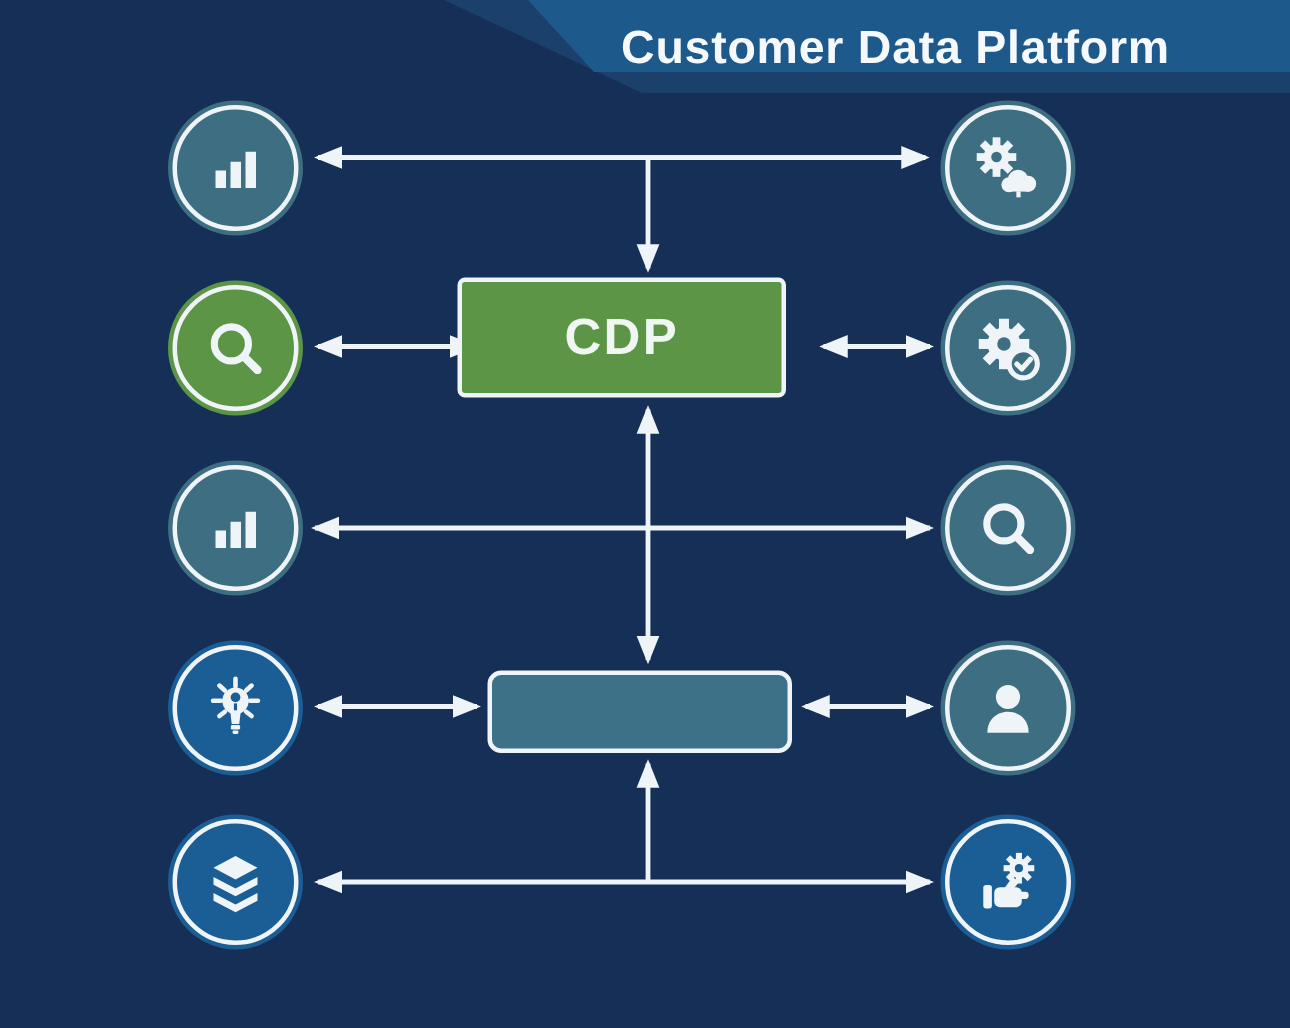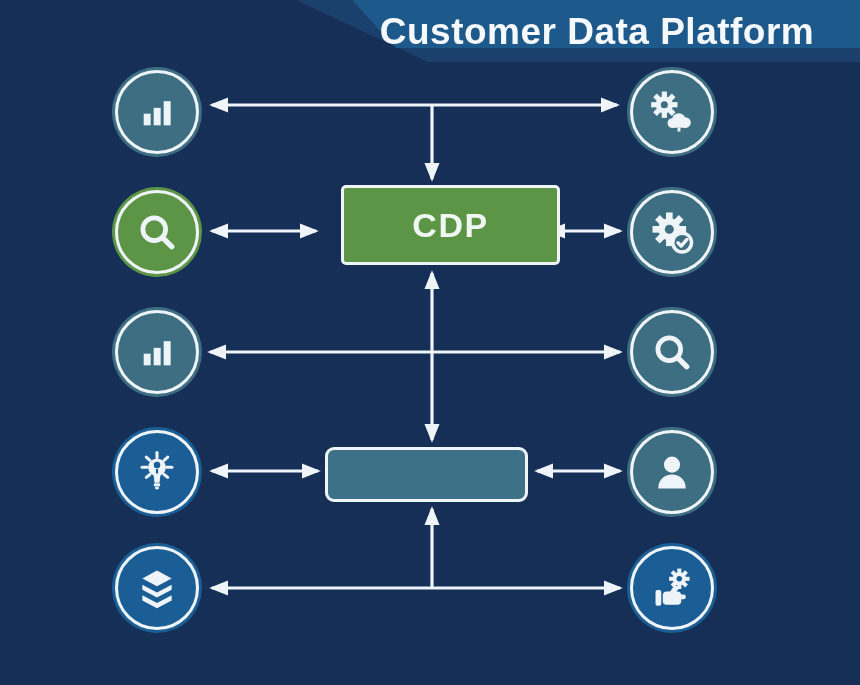--- a/index.html
+++ b/index.html
@@ -15,36 +15,36 @@
     clip-path:polygon(296px 0,860px 0,860px 62px,428px 62px);
   }
   .banner{
     position:absolute;top:0;left:0;width:860px;height:48px;
     background:#1e598c;
     clip-path:polygon(352px 0,860px 0,860px 48px,396px 48px);
   }
   .banner-title{
     position:absolute;top:0;left:340px;right:6px;height:64px;
     display:flex;align-items:center;justify-content:center;
-    color:#f5f9fc;font-size:37px;font-weight:800;letter-spacing:.5px;
+    color:#f5f9fc;font-size:31px;font-weight:800;letter-spacing:.5px;
   }
   
   .node{
     position:absolute;width:90px;height:90px;border-radius:50%;
     background:var(--node-bg,#3d6e82);
     display:flex;align-items:center;justify-content:center;
   }
   .node .ring{
     position:absolute;inset:3px;border:3px solid #eef4f7;border-radius:50%;
     pointer-events:none;
   }
   .node svg{position:relative;display:block;}
   
   .cdp-box{
-    position:absolute;left:341px;top:185px;width:219px;height:80px;
+    position:absolute;left:305px;top:185px;width:219px;height:80px;
     box-sizing:border-box;background:#5d9546;border:3px solid #eef4f7;border-radius:5px;
     display:flex;align-items:center;justify-content:center;
     color:#f0f6f1;font-size:34px;font-weight:600;letter-spacing:1.5px;
   }
   .secondary-box{
     position:absolute;left:325px;top:447px;width:203px;height:55px;
     box-sizing:border-box;background:#3d7187;border:3px solid #eef4f7;border-radius:9px;
   }
   .arrows{position:absolute;top:0;left:0;}
   .icon-defs{position:absolute;width:0;height:0;}

